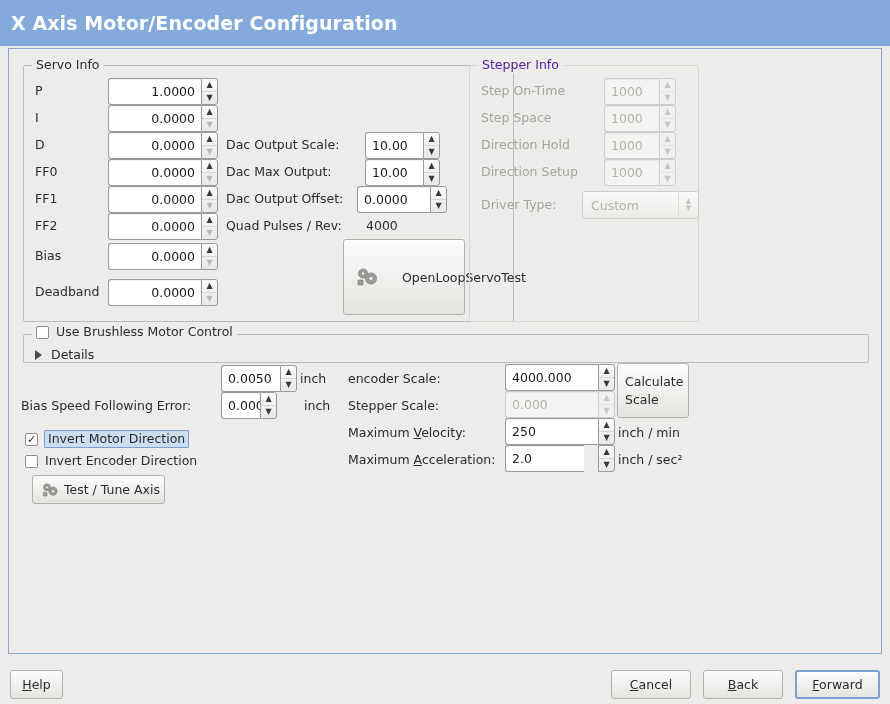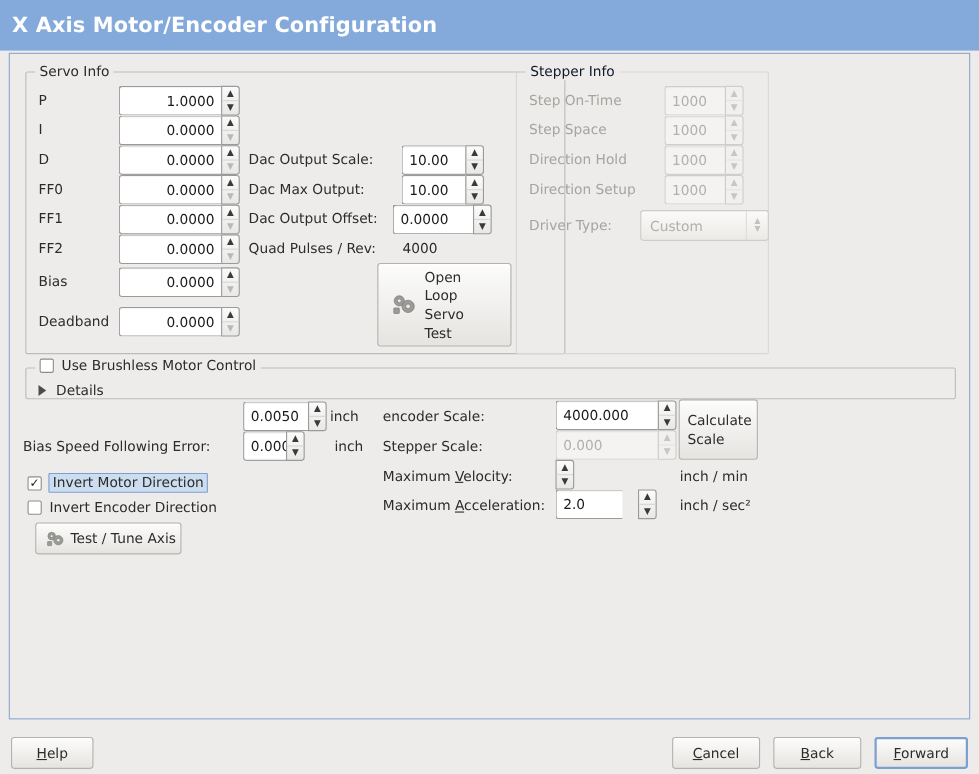--- a/index.html
+++ b/index.html
@@ -44,21 +44,21 @@
     border-radius: 2px;
   }
   .groupbox > .gb-title {
     position: absolute; left: 9px; top: 0;
     background: #edecea;
     padding: 0 4px;
     font-size: 12.5px;
     line-height: 16px;
     z-index: 2;
   }
-  .gb-title.disabled { color: #0f172a; }
+  .gb-title.disabled { color: #4c1d95; }
 
   
   .lbl { position: absolute; white-space: nowrap; line-height: 16px; }
   .lbl.disabled { color: #a6a49f; }
   .mn { text-decoration: underline; }
 
   
   .spin {
     position: absolute;
     height: 27px;
@@ -305,21 +305,21 @@
         <svg width="26" height="24" viewBox="0 0 26 24" aria-hidden="true">
           <g fill="#9b9b97" stroke="#7e7e7a" stroke-width="0.7">
             <circle cx="9" cy="8.5" r="4.6"></circle>
             <circle cx="9" cy="8.5" r="1.8" fill="#e9e8e6"></circle>
             <circle cx="17" cy="13.5" r="5.6"></circle>
             <circle cx="17" cy="13.5" r="2.2" fill="#e9e8e6"></circle>
             <rect x="4" y="15" width="5" height="5" rx="0.6"></rect>
           </g>
         </svg>
       </span>
-      <span style="display:flex; flex-direction:column; align-items:flex-start; line-height:17px; margin-left:4px;">
+      <span style="display:flex; flex-direction:row; align-items:flex-start; line-height:17px; margin-left:20px;">
         <span>Open</span>
         <span>Loop</span>
         <span>Servo</span>
         <span>Test</span>
       </span>
     </div>
   </div>
 
   <div class="groupbox" id="stepper-group" style="left:460px; top:8px; width:230px; height:265px;">
     <div class="gb-frame" style="border-color:#d8d7d4;"></div>
@@ -444,43 +444,44 @@
 
   <div class="btn" style="left:608px; top:314px; width:72px; height:55px; flex-direction:column; align-items:flex-start; padding-left:7px; justify-content:center;">
     <span style="line-height:18px;">Calculate</span>
     <span style="line-height:18px;">Scale</span>
   </div>
 
   <div class="lbl" style="left:339px; top:376px;">
     <span>Maximum </span><span class="mn">V</span><span>elocity:</span>
   </div>
   <div class="spin" style="left:496px; top:369px; width:110px;">
+    <div class="sp-entry left">250</div>
     <div class="sp-btns">
       <div class="arw">▲</div>
       <div class="arw">▼</div>
     </div>
   </div>
   <div class="lbl" style="left:609px; top:376px;">inch / min</div>
 
   <div class="lbl" style="left:339px; top:403px;">
     <span>Maximum </span><span class="mn">A</span><span>cceleration:</span>
   </div>
-  <div class="spin" style="left:496px; top:396px; width:92px;gap:14px;">
+  <div class="spin" style="left:496px; top:396px; width:110px;gap:14px;">
     <div class="sp-entry left">2.0</div>
     <div class="sp-btns">
       <div class="arw">▲</div>
       <div class="arw">▼</div>
     </div>
   </div>
   <div class="lbl" style="left:609px; top:403px;">inch / sec²</div>
 
 </div>
 
 <div id="bottombar">
-  <div class="btn" style="left:10px; top:14px; width:75px; height:29px;">
+  <div class="btn" style="left:10px; top:14px; width:53px; height:29px;">
     <span><span class="mn">H</span><span>elp</span></span>
   </div>
   <div class="btn" style="left:611px; top:669px; width:80px; height:29px; top:14px;">
     <span><span class="mn">C</span><span>ancel</span></span>
   </div>
   <div class="btn" style="left:703px; top:14px; width:80px; height:29px;">
     <span><span class="mn">B</span><span>ack</span></span>
   </div>
   <div class="btn focused" style="left:795px; top:14px; width:85px; height:29px;">
     <span><span class="mn">F</span><span>orward</span></span>

